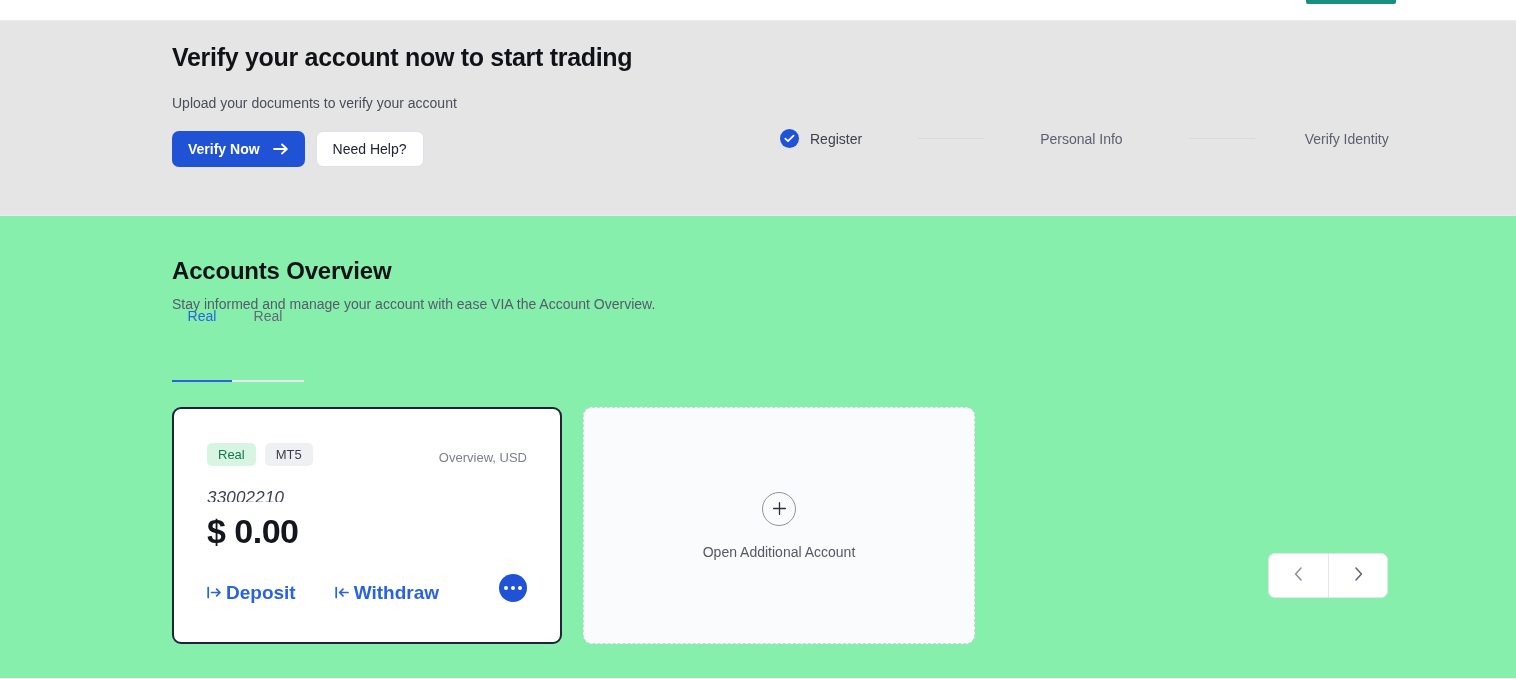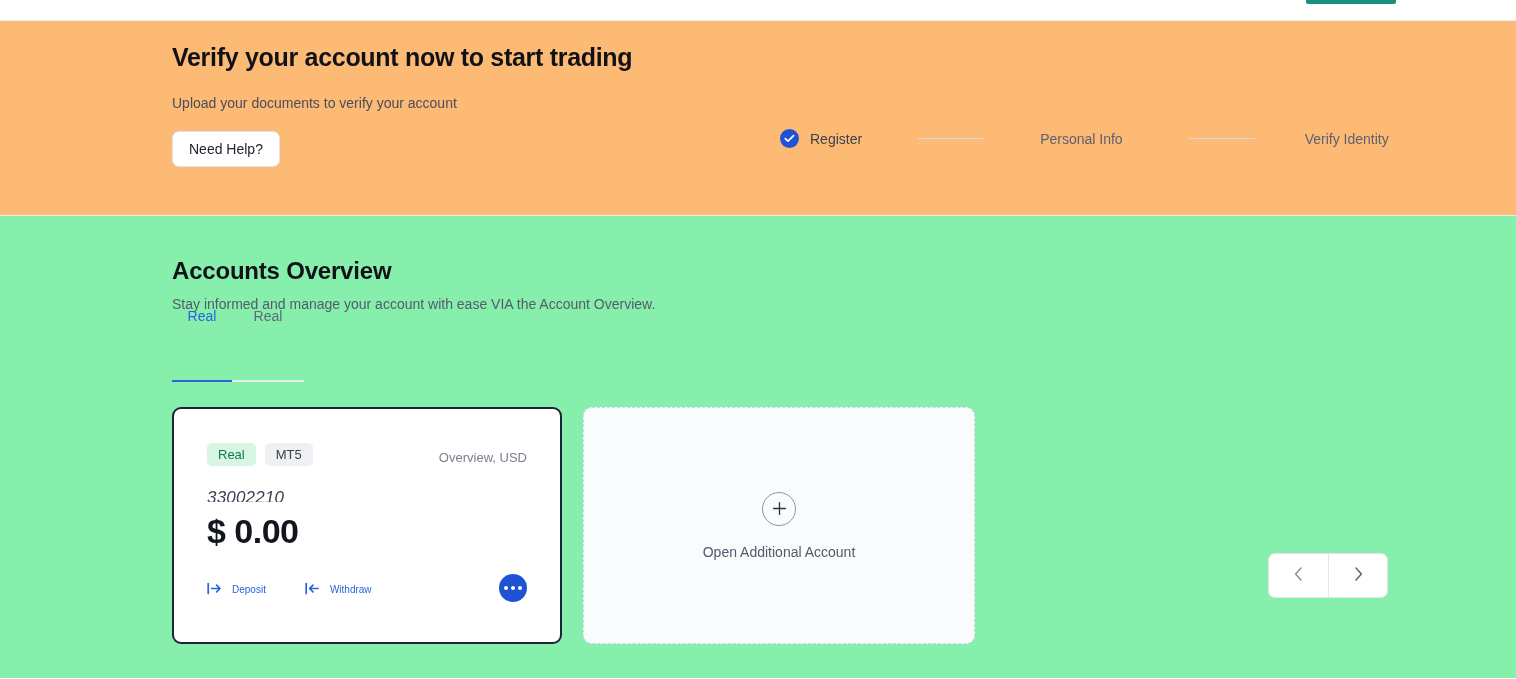--- a/index.html
+++ b/index.html
@@ -29,21 +29,21 @@
     width: 90px;
     height: 8px;
     background: #17907e;
     border-radius: 0 0 2px 2px;
   }
 
   
   .hero {
     position: relative;
     height: 195px;
-    background: #fdba74;
+    background: #e5e5e5;
     border-bottom: 1px solid #e9eaf0;
   }
   .hero-left {
     position: absolute;
     left: 172px;
     top: 20px;
     width: 470px;
   }
   .hero-title {
     font-size: 25px;
@@ -279,28 +279,29 @@
     position: absolute;
     left: 33px;
     right: 33px;
     top: 173px;
     display: flex;
     align-items: center;
   }
   .acct-link {
     display: inline-flex;
     align-items: center;
-    gap: 10px;
-    font-size: 10px;
+    gap: 4px;
+    font-size: 19px;
     color: #2a63e0;
     cursor: pointer;
     background: none;
     border: none;
     font-family: inherit;
     padding: 0;
+    font-weight: bold;
   }
   .acct-link.withdraw { margin-left: 39px; }
   .more-btn {
     position: absolute;
     right: 0;
     top: -8px;
     width: 28px;
     height: 28px;
     border-radius: 50%;
     background: #1f52d4;
@@ -355,20 +356,28 @@
 
 <div class="top-sliver">
   <div class="teal-tab"></div>
 </div>
 
 <section class="hero">
   <div class="hero-left">
     <h1 class="hero-title">Verify your account now to start trading</h1>
     <p class="hero-sub">Upload your documents to verify your account</p>
     <div class="hero-actions">
+      <button class="btn-primary">
+        <span>Verify Now</span>
+        <span class="arrow">
+          <svg width="16" height="14" viewBox="0 0 16 14" fill="none">
+            <path d="M1 7h12.5M9 2.5 13.8 7 9 11.5" stroke="#ffffff" stroke-width="1.9" stroke-linecap="round" stroke-linejoin="round"></path>
+          </svg>
+        </span>
+      </button>
       <button class="btn-secondary">Need Help?</button>
     </div>
   </div>
 
   <div class="stepper">
     <div class="step">
       <span class="step-dot">
         <svg width="11" height="9" viewBox="0 0 11 9" fill="none">
           <path d="M1.3 4.6 4 7.2 9.6 1.6" stroke="#ffffff" stroke-width="1.7" stroke-linecap="round" stroke-linejoin="round"></path>
         </svg>

